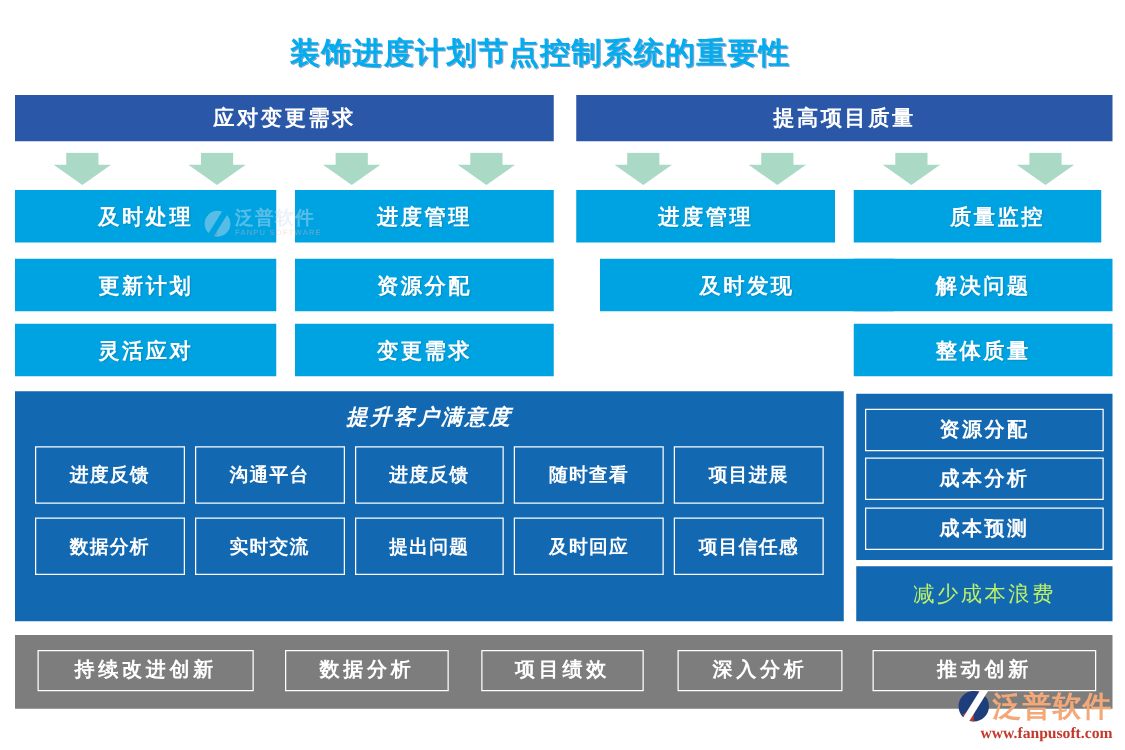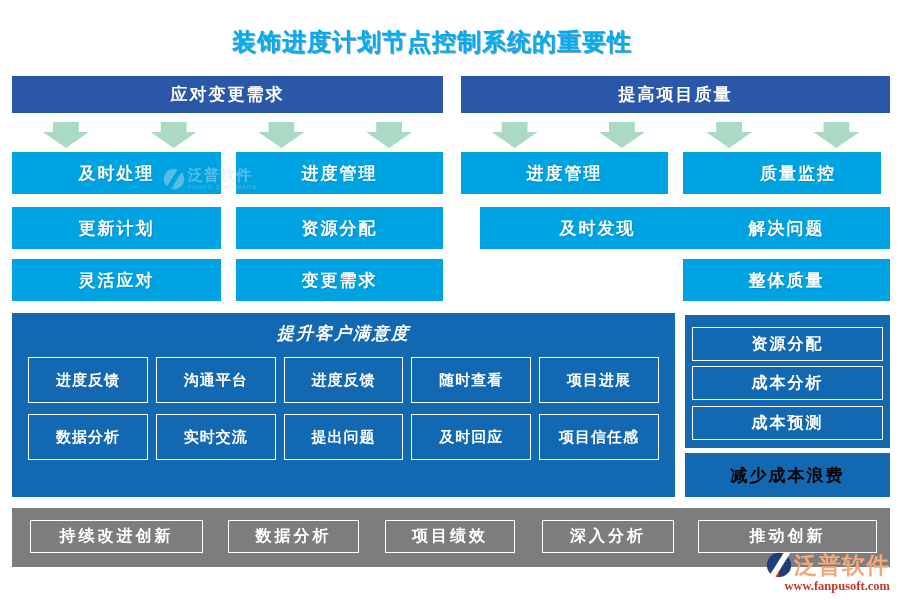--- a/index.html
+++ b/index.html
@@ -57,22 +57,22 @@
   }
   
   .cost-panel{position:absolute;left:685px;top:315px;width:205px;height:133px;background:#1368b2;}
   .cost-btn{
     position:absolute;left:7px;width:191px;height:34px;border:1.5px solid #ffffff;box-sizing:border-box;
     background:#1368b2;color:#ffffff;display:flex;align-items:center;justify-content:center;
     font-size:16px;font-weight:bold;letter-spacing:2px;
   }
   .cp1{top:12px;} .cp2{top:51px;} .cp3{top:91px;}
   .cost-footer{
-    position:absolute;left:685px;top:453px;width:205px;height:44px;background:#1368b2;color:#000000;
-    display:flex;align-items:center;justify-content:center;font-size:17px;font-weight:bold;letter-spacing:2px;
+    position:absolute;left:685px;top:453px;width:205px;height:44px;background:#1368b2;color:#bef264;
+    display:flex;align-items:center;justify-content:center;font-size:17px;font-weight:normal;letter-spacing:2px;
   }
   
   .bottom-bar{position:absolute;left:12px;top:508px;width:878px;height:59px;background:#7d7d7d;}
   .bbtn{
     position:absolute;top:12px;height:33px;border:1.5px solid #ffffff;box-sizing:border-box;
     color:#ffffff;display:flex;align-items:center;justify-content:center;
     font-size:16px;font-weight:bold;letter-spacing:3px;background:transparent;white-space:nowrap;
   }
   .bb1{left:18px;width:173px;} .bb2{left:216px;width:131px;} .bb3{left:373px;width:130px;}
   .bb4{left:530px;width:132px;} .bb5{left:686px;width:179px;}

